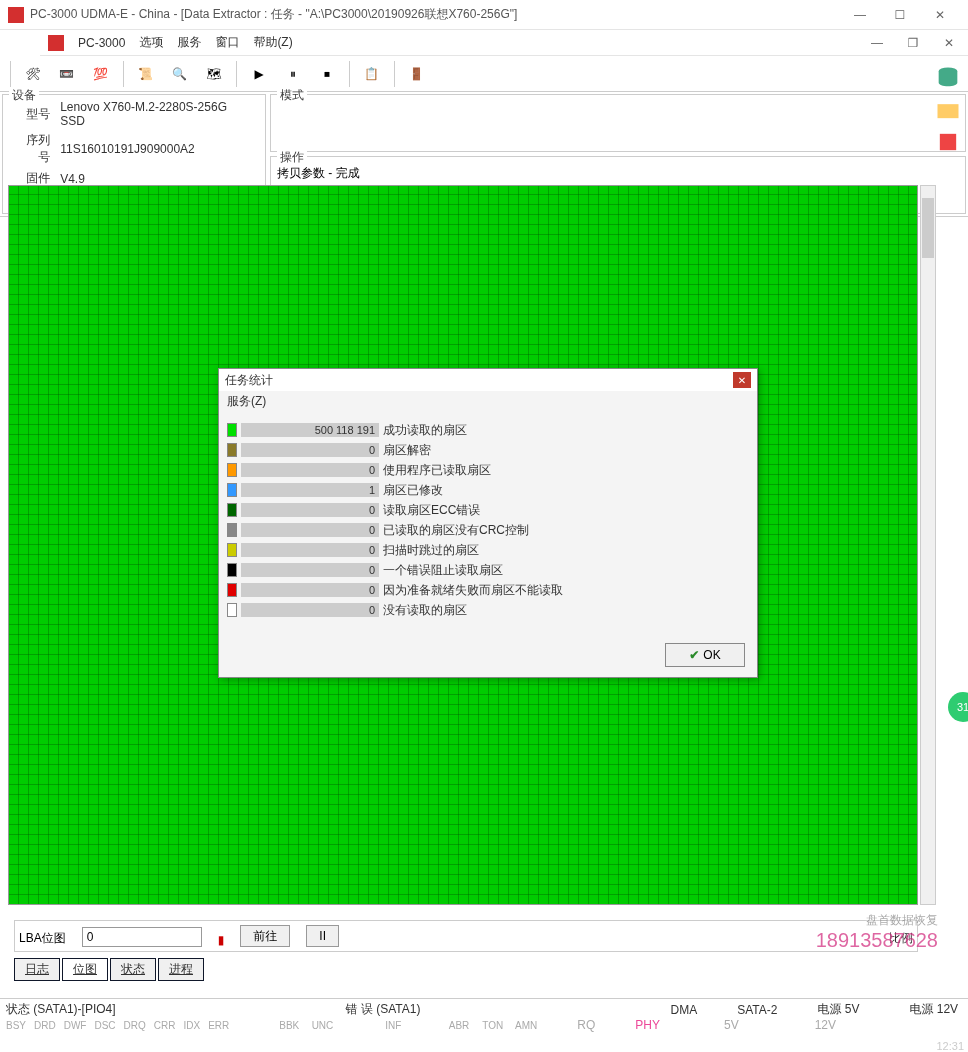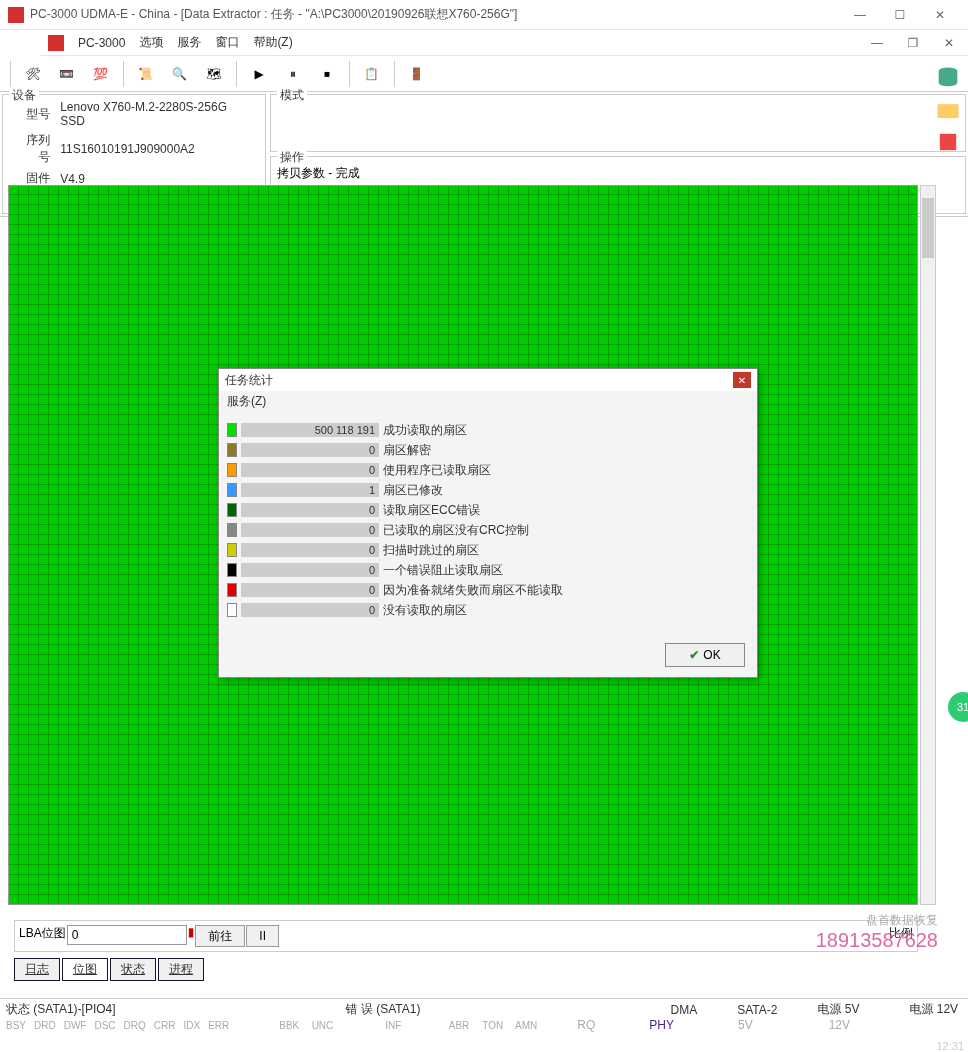--- a/index.html
+++ b/index.html
@@ -38,21 +38,21 @@
 .statrow { display: flex; align-items: center; height: 20px; gap: 4px; }
 .statrow .swatch { width: 10px; height: 14px; }
 .statrow .bar { width: 138px; height: 14px; background: #ccc; position: relative; display: flex; align-items: center; justify-content: flex-end; padding-right: 4px; color: #333; font-size: 11px; }
 .statrow .lbl2 { color: #333; font-size: 12px; }
 .drivebox { width: 140px; border: 1px solid #ccc; padding: 6px; position: relative; height: 230px; }
 .drivebox .lbl { position: absolute; top: -8px; left: 6px; background: #f4f4f4; padding: 0 3px; color: #333; font-size: 11px; }
 .drivebox .greenbar { height: 16px; background: #00e000; margin-top: 8px; }
 .drivebox .tick { width: 2px; height: 16px; background: #0cc; margin-top: 40px; margin-left: 4px; }
 .dialog .okbtn { position: absolute; right: 12px; bottom: 10px; width: 80px; height: 24px; border: 1px solid #888; background: #f0f0f0; display: flex; align-items: center; justify-content: center; gap: 4px; }
 .dialog .okbtn .chk { color: #2a8a2a; font-weight: bold; }
-.lbabar { position: absolute; left: 14px; top: 920px; right: 50px; height: 32px; display: flex; align-items: flex-start; gap: 1px; border: 1px solid #ccc; padding: 4px; }
+.lbabar { position: absolute; left: 14px; top: 920px; right: 50px; height: 32px; display: flex; align-items: flex-end; gap: 16px; border: 1px solid #ccc; padding: 4px; }
 .lbabar input { width: 120px; height: 20px; border: 1px solid #999; padding: 0 4px; }
 .lbabar button { height: 22px; padding: 0 12px; border: 1px solid #999; background: #f0f0f0; }
 .tabs { position: absolute; left: 14px; top: 958px; display: flex; gap: 2px; }
 .tab { padding: 2px 10px; border: 1px solid #0f172a; background: #f0f0f0; color: #333; text-decoration: underline; }
 .tab.active { background: #fff; }
 .statusbar { position: absolute; left: 0; bottom: 18px; right: 0; border-top: 1px solid #ccc; padding: 2px 6px; }
 .statusbar .row { display: flex; gap: 20px; align-items: center; }
 .statusbar .grp { display: flex; gap: 8px; }
 .statusbar .grp span { color: #aaa; font-size: 10px; text-align: right; }
 .statusbar .hdr { color: #333; }
@@ -266,21 +266,21 @@
         <span style="min-width: 26px;">BBK</span>
         <span style="min-width: 26px;">UNC</span>
         <span style="min-width: 26px;"> </span>
         <span style="min-width: 26px;">INF</span>
         <span style="min-width: 26px;"> </span>
         <span style="min-width: 26px;">ABR</span>
         <span style="min-width: 26px;">TON</span>
         <span style="min-width: 26px;">AMN</span>
       </div>
     <span style="margin-left:20px;color:#aaa">RQ</span>
-    <span style="margin-left:34px;color:#4c1d95">PHY</span>
+    <span style="margin-left:20px;color:#ec4899">PHY</span>
     <span style="margin-left:44px;color:#aaa">5V</span>
     <span style="margin-left:56px;color:#aaa">12V</span>
   </div>
 </div>
 
 <div class="watermark">
   <div>盘首数据恢复</div>
   <div class="ph">18913587628</div>
 </div>
 <div class="badge">31</div>

